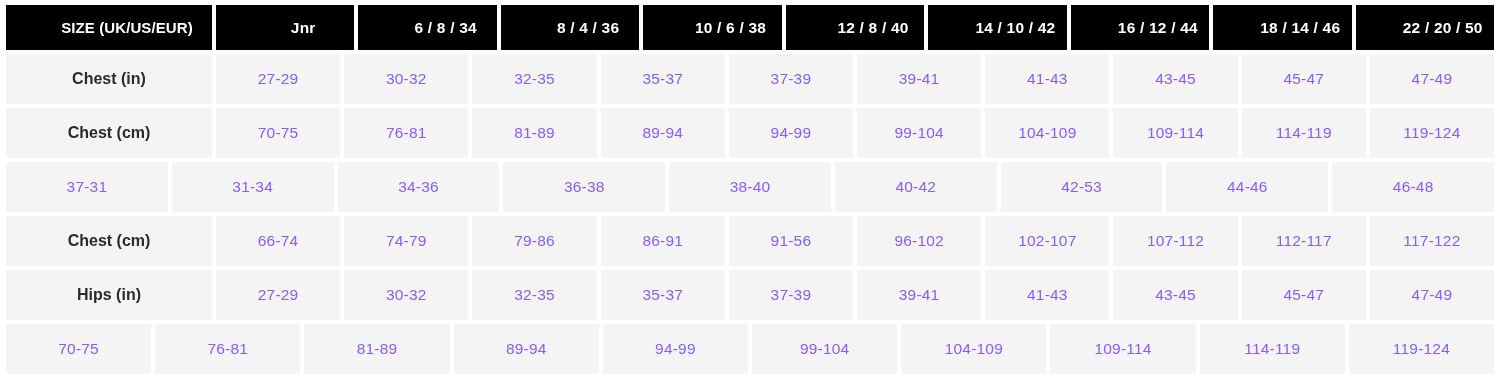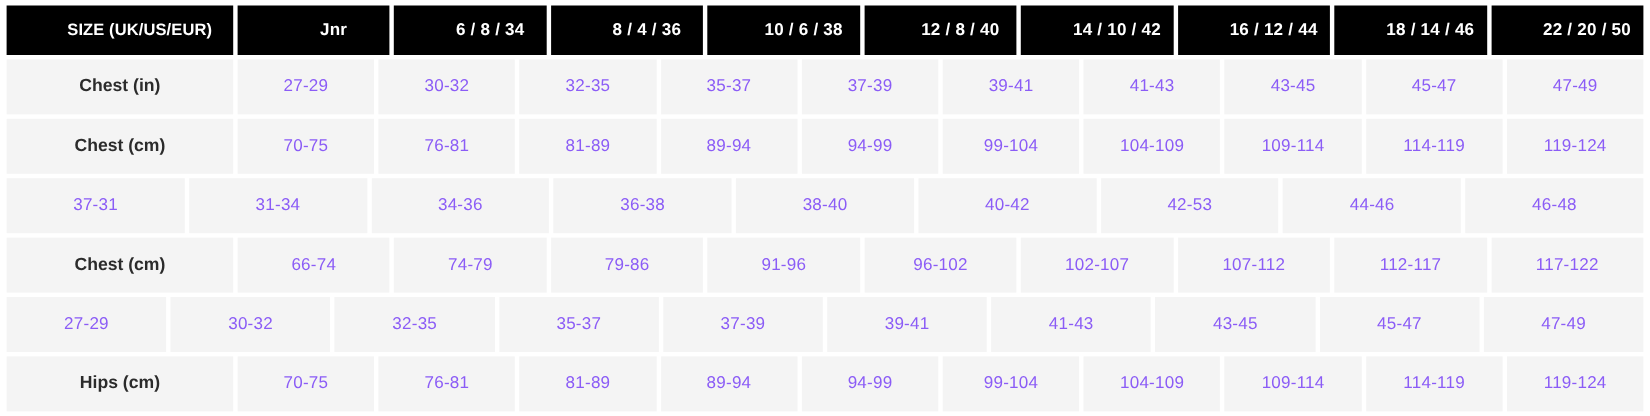--- a/index.html
+++ b/index.html
@@ -150,43 +150,44 @@
     <div class="cell col-size">42-53</div>
     <div class="cell col-size">44-46</div>
     <div class="cell col-size">46-48</div>
   </div>
 
   <div class="chart-row data-row">
     <div class="cell col-label">Chest (cm)</div>
     <div class="cell col-size">66-74</div>
     <div class="cell col-size">74-79</div>
     <div class="cell col-size">79-86</div>
-    <div class="cell col-size">91-96</div>
+    <div class="cell col-size">86-91</div>
+    <div class="cell col-size">91-56</div>
     <div class="cell col-size">96-102</div>
     <div class="cell col-size">102-107</div>
     <div class="cell col-size">107-112</div>
     <div class="cell col-size">112-117</div>
     <div class="cell col-size">117-122</div>
   </div>
 
   <div class="chart-row data-row">
+    <div class="cell col-label">Hips (in)</div>
     <div class="cell col-size">27-29</div>
     <div class="cell col-size">30-32</div>
     <div class="cell col-size">32-35</div>
     <div class="cell col-size">35-37</div>
     <div class="cell col-size">37-39</div>
     <div class="cell col-size">39-41</div>
     <div class="cell col-size">41-43</div>
     <div class="cell col-size">43-45</div>
     <div class="cell col-size">45-47</div>
     <div class="cell col-size">47-49</div>
   </div>
 
   <div class="chart-row data-row">
-    <div class="cell col-label">Hips (cm)</div>
     <div class="cell col-size">70-75</div>
     <div class="cell col-size">76-81</div>
     <div class="cell col-size">81-89</div>
     <div class="cell col-size">89-94</div>
     <div class="cell col-size">94-99</div>
     <div class="cell col-size">99-104</div>
     <div class="cell col-size">104-109</div>
     <div class="cell col-size">109-114</div>
     <div class="cell col-size">114-119</div>
     <div class="cell col-size">119-124</div>

